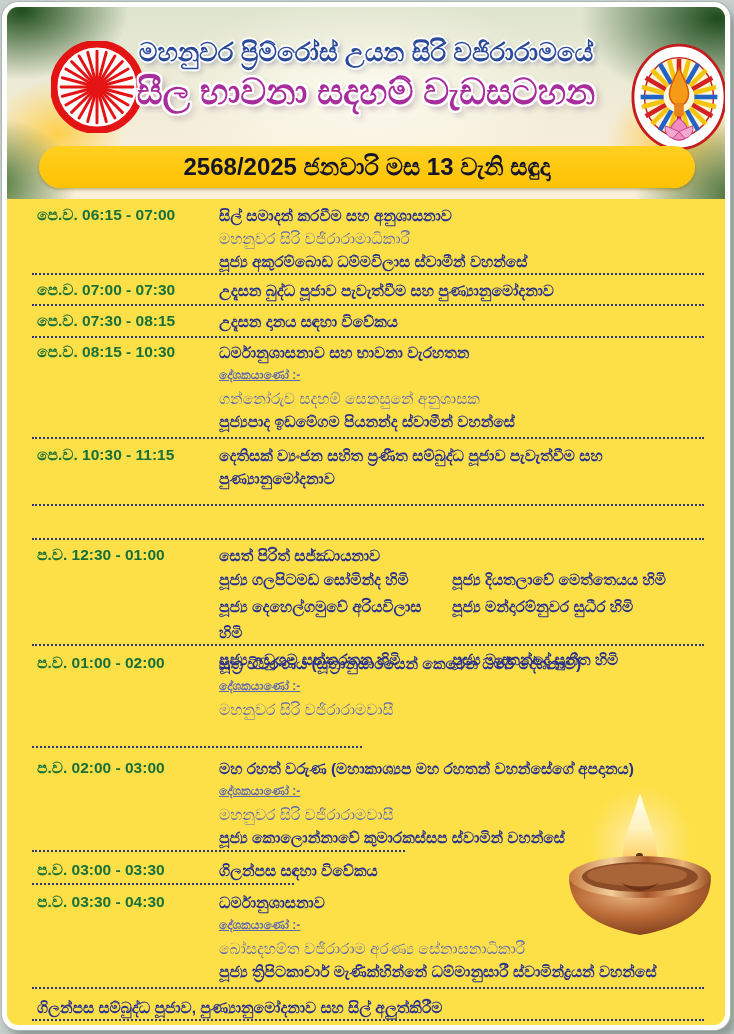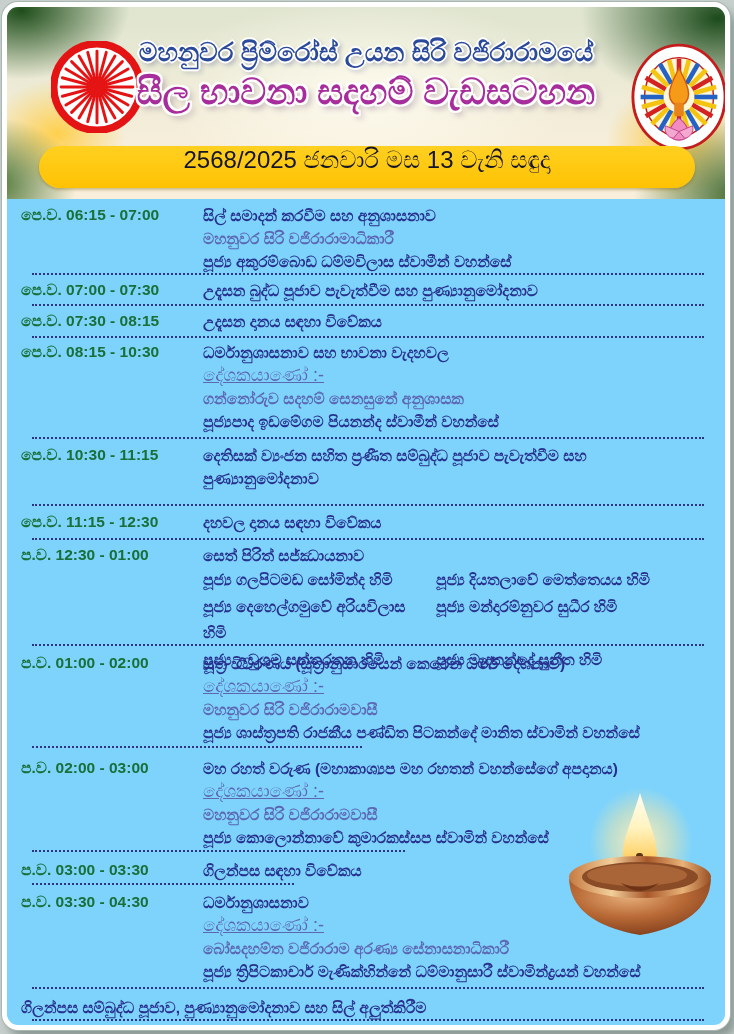--- a/index.html
+++ b/index.html
@@ -3,21 +3,21 @@
 <meta charset="utf-8">
 <style>
   html,body{margin:0;padding:0;}
   body{
     width:734px;height:1034px;position:relative;overflow:hidden;
     background:#c7d0cd;
     font-family:"Liberation Sans","DejaVu Sans",sans-serif;
   }
   .frame{
     position:absolute;left:2px;top:2px;width:718px;height:1018px;
-    background:#7dd3fc;border:5px solid #ffffff;border-radius:16px;
+    background:#fde047;border:5px solid #ffffff;border-radius:16px;
     box-shadow:0 0 0 1px #aab6b2, 6px 8px 10px rgba(90,105,100,.55);
     overflow:hidden;
   }
   
   .header{
     position:absolute;left:0;top:0;width:718px;height:192px;
     background:
       radial-gradient(ellipse 150px 95px at 2% 2%,  rgba(24,72,20,.97), rgba(24,72,20,0) 72%),
       radial-gradient(ellipse 190px 120px at 99% 6%, rgba(22,70,22,.97), rgba(22,70,22,0) 72%),
       radial-gradient(ellipse 120px 95px at -2% 92%, rgba(52,100,30,.9), rgba(52,100,30,0) 70%),
@@ -33,32 +33,32 @@
   .title-2{top:64px;font-size:36px;color:#a82d9c;
     text-shadow:-2px 0 #fff,2px 0 #fff,0 -2px #fff,0 2px #fff,-2px -2px #fff,2px 2px #fff,2px -2px #fff,-2px 2px #fff,4px 4px 6px rgba(70,30,90,.4);}
   .title-3{top:106px;font-size:34px;color:#a82d9c;
     text-shadow:-2px 0 #fff,2px 0 #fff,0 -2px #fff,0 2px #fff,-2px -2px #fff,2px 2px #fff,2px -2px #fff,-2px 2px #fff,4px 4px 6px rgba(70,30,90,.4);}
   .chakra{position:absolute;left:44px;top:34px;width:92px;height:92px;}
   .emblem{position:absolute;left:624px;top:36px;width:96px;height:108px;}
   
   .date-banner{
     position:absolute;left:32px;top:139px;width:656px;height:42px;
     background:linear-gradient(180deg,#ffd020,#fec204);border-radius:21px;
-    display:flex;align-items:flex-start;justify-content:center;
-    color:#14142a;font-weight:normal;font-size:24px;
+    display:flex;align-items:center;justify-content:center;
+    color:#14142a;font-weight:bold;font-size:24px;
     box-shadow:0 2px 3px rgba(120,90,0,.35);
   }
   
-  .row{position:absolute;left:14px;width:672px;display:flex;}
+  .row{position:absolute;left:30px;width:672px;display:flex;}
   .time{width:182px;flex:0 0 182px;color:#186f38;font-weight:bold;font-size:15.5px;line-height:22px;white-space:nowrap;}
   .content{flex:1;min-width:0;}
   .line{line-height:23px;}
   .b{color:#27308e;font-weight:bold;font-size:15.5px;}
-  .l{color:#5c66b2;font-weight:bold;font-size:15.5px;}
-  .u{color:#5c66b2;font-weight:normal;font-size:18px;text-decoration:underline;}
+  .l{color:#5c66b2;font-weight:normal;font-size:15.5px;}
+  .u{color:#5c66b2;font-weight:bold;font-size:12px;text-decoration:underline;}
   .names-grid{display:grid;grid-template-columns:225px 1fr;column-gap:8px;}
   .names-grid .line{line-height:26.5px;}
   .sep{position:absolute;left:25px;border-top:2px dotted #2d3580;height:0;}
   .sep.full{width:672px;}
   
   .lamp{position:absolute;left:544px;top:780px;width:178px;height:160px;}
 </style>
 </head>
 <body>
 
@@ -170,42 +170,36 @@
     <div class="time">පෙ.ව. 07:30 - 08:15</div>
     <div class="content">
       <div class="line b">උදෑසන දානය සඳහා විවේකය</div>
     </div>
   </div>
   <div class="sep full" style="top:329px"></div>
 
   <div class="row" style="top:334px">
     <div class="time">පෙ.ව. 08:15 - 10:30</div>
     <div class="content">
-      <div class="line b">ධර්මානුශාසනාව සහ භාවනා වැදහවල</div>
+      <div class="line b">ධර්මානුශාසනාව සහ භාවනා වැරහතන</div>
       <div class="line u">දේශකයාණෝ :-</div>
       <div class="line l">ගන්නෝරුව සදහම් සෙනසුනේ අනුශාසක</div>
       <div class="line b">පූජ්‍යපාද ඉඩමේගම පියනන්ද ස්වාමීන් වහන්සේ</div>
     </div>
   </div>
   <div class="sep full" style="top:430px"></div>
 
   <div class="row" style="top:437px">
     <div class="time">පෙ.ව. 10:30 - 11:15</div>
     <div class="content">
       <div class="line b">දෙතිසක් ව්‍යංජන සහිත ප්‍රණීත සම්බුද්ධ පූජාව පැවැත්වීම සහ පුණ්‍යානුමෝදනාව</div>
     </div>
   </div>
   <div class="sep full" style="top:497px"></div>
 
-  <div class="row" style="top:504px">
-    <div class="time">පෙ.ව. 11:15 - 12:30</div>
-    <div class="content">
-      <div class="line b">දහවල දානය සඳහා විවේකය</div>
-    </div>
-  </div>
   <div class="sep full" style="top:531px"></div>
 
   <div class="row" style="top:537px">
     <div class="time">ප.ව. 12:30 - 01:00</div>
     <div class="content">
       <div class="line b">සෙත් පිරිත් සජ්ඣායනාව</div>
       <div class="names-grid">
         <div class="line b">පූජ්‍ය ගලපිටමඩ සෝමින්ද හිමි</div>
         <div class="line b">පූජ්‍ය දියතලාවේ මෙත්තෙයය හිමි</div>
         <div class="line b">පූජ්‍ය දෙහෙල්ගමුවේ අරියවිලාස හිමි</div>
@@ -216,21 +210,20 @@
     </div>
   </div>
   <div class="sep full" style="top:637px"></div>
 
   <div class="row" style="top:645px">
     <div class="time">ප.ව. 01:00 - 02:00</div>
     <div class="content">
       <div class="line b">සූත්‍ර විවරණය (සූත්‍රානුසාරයෙන් කෙරෙන ධර්ම දේශනාව)</div>
       <div class="line u">දේශකයාණෝ :-</div>
       <div class="line l">මහනුවර සිරි වජිරාරාමවාසී</div>
-      <div class="line b">පූජ්‍ය ශාස්ත්‍රපති රාජකීය පණ්ඩිත පිටකන්දේ මානිත ස්වාමින් වහන්සේ</div>
     </div>
   </div>
   <div class="sep" style="top:739px;width:330px"></div>
 
   <div class="row" style="top:750px">
     <div class="time">ප.ව. 02:00 - 03:00</div>
     <div class="content">
       <div class="line b">මහ රහත් වරුණ (මහාකාශ්‍යප මහ රහතන් වහන්සේගේ අපදානය)</div>
       <div class="line u">දේශකයාණෝ :-</div>
       <div class="line l">මහනුවර සිරි වජිරාරාමවාසී</div>

